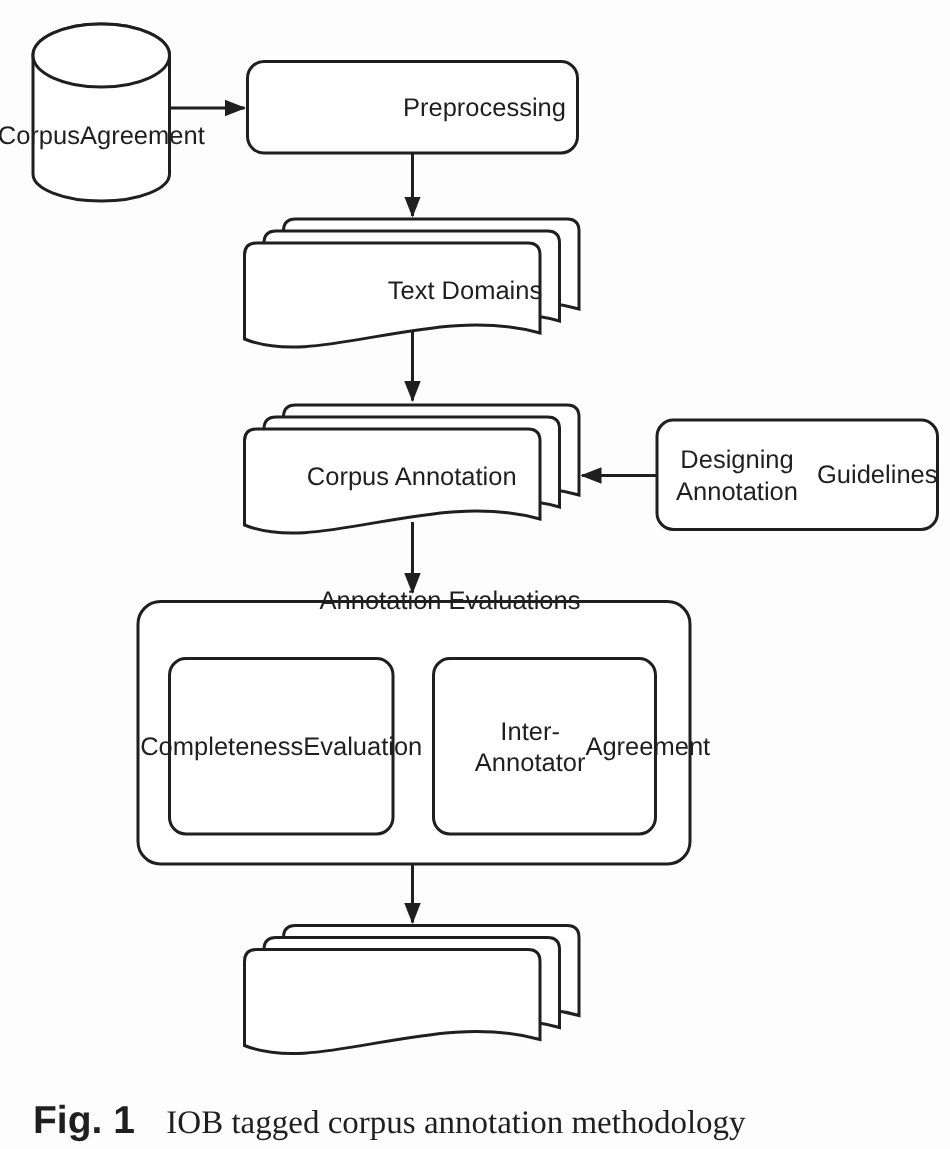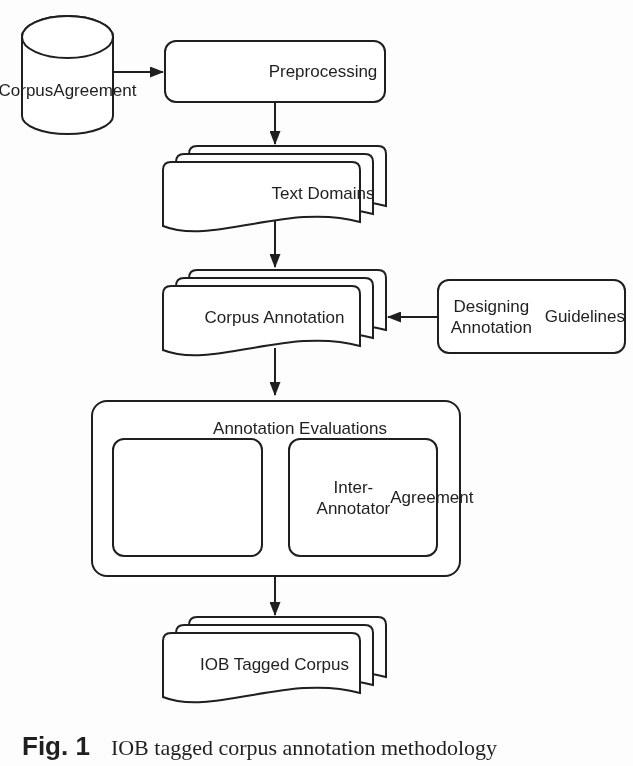--- a/index.html
+++ b/index.html
@@ -97,36 +97,39 @@
     </g>
   </svg>
 
   <div class="label" style="left:11px; top:68px; width:113px; height:44px;">
     <span>Corpus</span>
     <span>Agreement</span>
   </div>
 
   <div class="label" style="left:165px; top:41px; width:220px; height:61px;margin-left:48px;">Preprocessing</div>
 
-  <div class="label" style="left:179px; top:162px; width:200px; height:62px;padding-left:44px;">Text Domains</div>
+  <div class="label" style="left:166px; top:162px; width:200px; height:62px;padding-left:44px;">Text Domains</div>
 
   <div class="label" style="left:163px; top:286px; width:223px; height:62px;">Corpus Annotation</div>
 
   <div class="label" style="left:438px; top:280px; width:187px; height:73px;">
     <span>Designing Annotation</span>
     <span>Guidelines</span>
   </div>
 
-  <div class="label" style="left:92px; top:416px; width:416px; height:24px;">Annotation Evaluations</div>
+  <div class="label" style="left:92px; top:388px; width:416px; height:24px;">Annotation Evaluations</div>
 
+  <div class="label" style="left:113px; top:439px; width:149px; height:117px;">
+    <span>Completeness</span>
+    <span>Evaluation</span>
+  </div>
 
   <div class="label" style="left:289px; top:439px; width:136px; height:117px;margin-left:38px;">
     <span>Inter-Annotator</span>
     <span>Agreement</span>
   </div>
 
-  <div class="label" style="left:163px; top:633px; width:223px; height:62px;">IOB Tagged Corpus</div>
 
   <div class="caption">
     <span class="cap-label">Fig. 1</span><span class="cap-text">IOB tagged corpus annotation methodology</span>
   </div>
 
 </div>
 
 </body></html>

